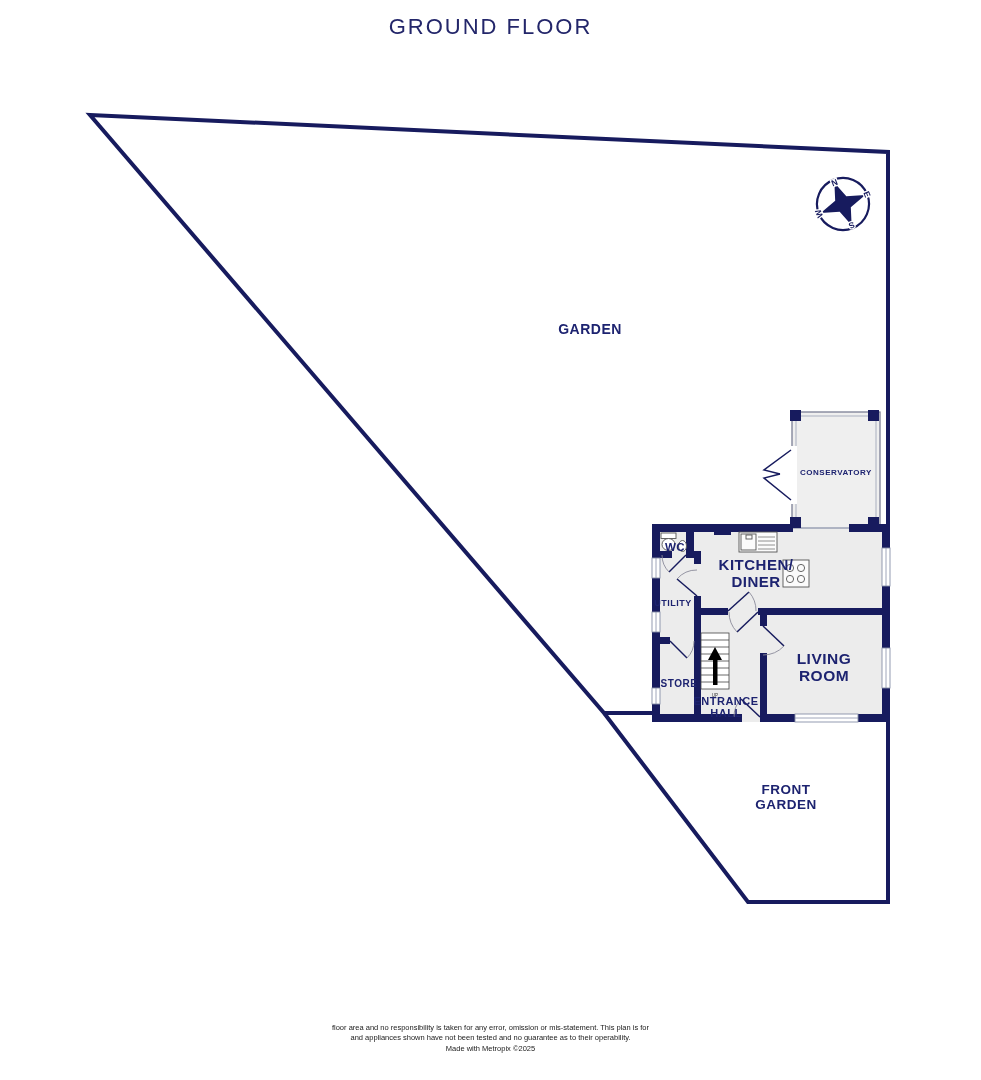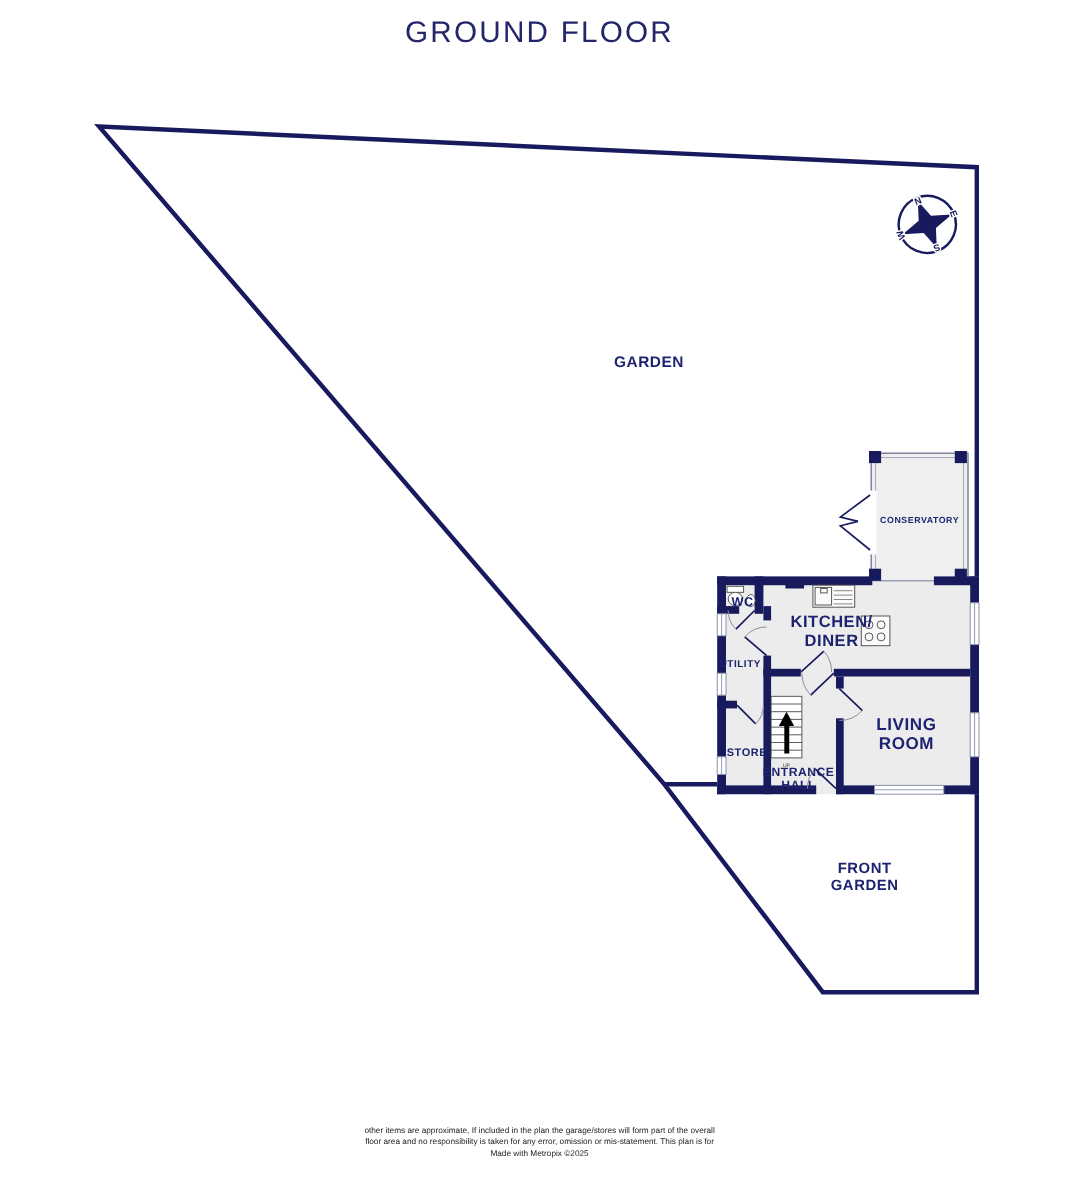--- a/index.html
+++ b/index.html
@@ -1,19 +1,19 @@
 <!DOCTYPE html>
 <html><head>
 <meta charset="utf-8">
 <style>
   html,body{margin:0;padding:0;background:#fff;}
   body{width:981px;height:1080px;position:relative;font-family:"Liberation Sans",sans-serif;overflow:hidden;}
   .page-title{
     position:absolute;top:14px;left:0;width:981px;text-align:center;
-    font-size:27px;letter-spacing:2px;color:#23266a;font-weight:400;
+    font-size:22px;letter-spacing:2px;color:#23266a;font-weight:400;
   }
   .plan-svg{position:absolute;left:0;top:0;}
   .room-label{fill:#1d2370;font-weight:bold;font-family:"Liberation Sans",sans-serif;letter-spacing:.5px;}
   .tiny-label{fill:#333;font-family:"Liberation Sans",sans-serif;}
   .compass-letter{fill:#171b5e;font-weight:bold;font-size:8.5px;font-family:"Liberation Sans",sans-serif;
     paint-order:stroke;stroke:#ffffff;stroke-width:2.5px;text-anchor:middle;}
   .wall{fill:#171b5e;}
   .arc{stroke:#8a8a9a;stroke-width:.9;fill:none;}
   .leaf{stroke:#171b5e;stroke-width:1.5;fill:none;}
   .win{fill:#ffffff;stroke:#8890a8;stroke-width:.9;}
@@ -224,16 +224,16 @@
   <text class="room-label" x="679" y="687" font-size="10" text-anchor="middle">STORE</text>
 
   <text class="room-label" x="726" y="705" font-size="11" text-anchor="middle">ENTRANCE</text>
   <text class="room-label" x="726" y="717" font-size="11" text-anchor="middle">HALL</text>
 
   <text class="room-label" x="824" y="664" font-size="15.5" text-anchor="middle">LIVING</text>
   <text class="room-label" x="824" y="681" font-size="15.5" text-anchor="middle">ROOM</text>
 </svg>
 
 <div class="footer">
-  <div>other items are approximate, If included in the plan the garage/stores will form part of the overall</div>
   <div>floor area and no responsibility is taken for any error, omission or mis-statement. This plan is for</div>
+  <div>and appliances shown have not been tested and no guarantee as to their operability.</div>
   <div>Made with Metropix ©2025</div>
 </div>
 
 </body></html>

